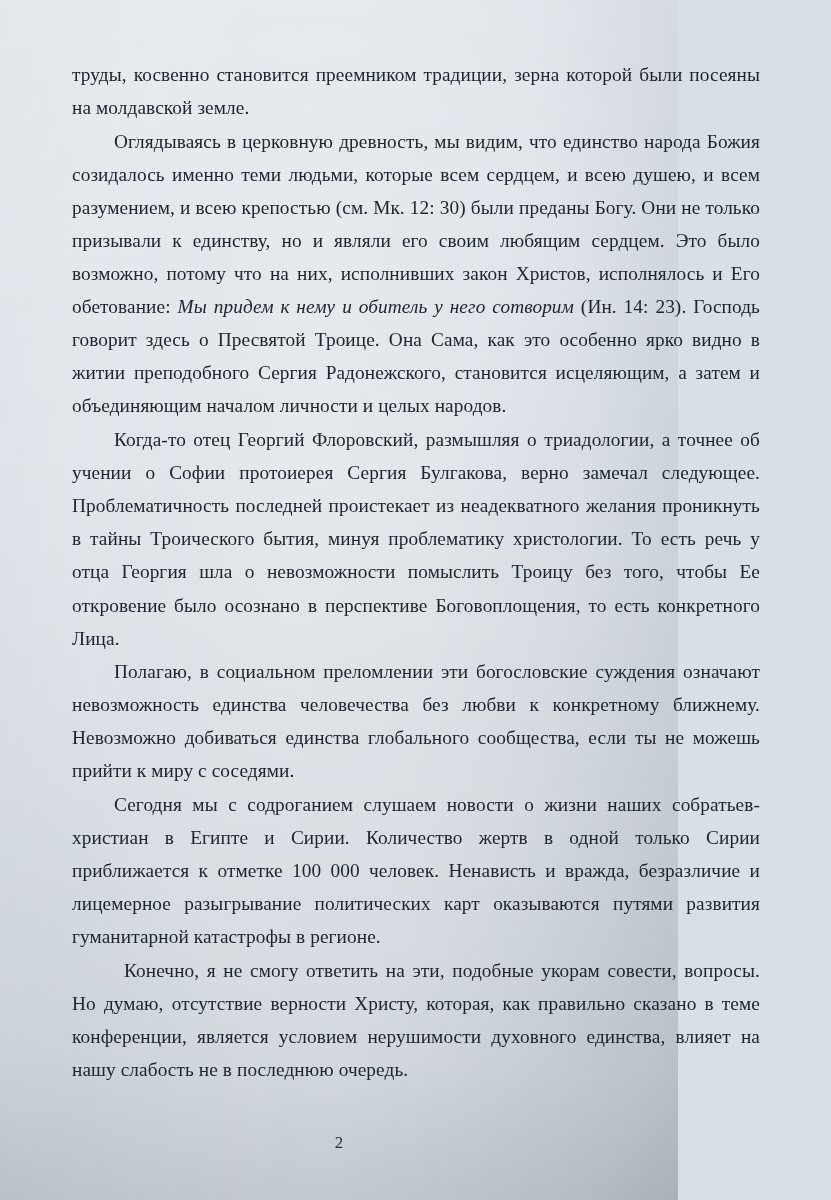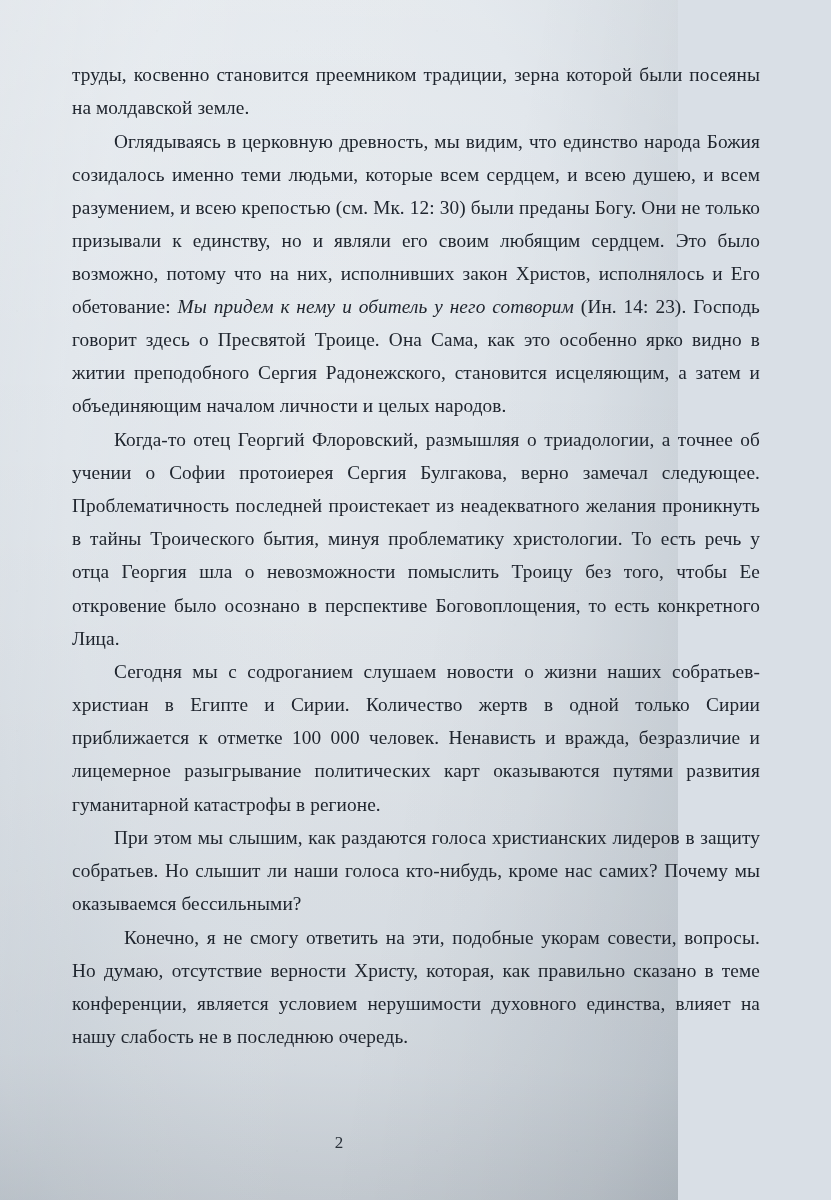--- a/index.html
+++ b/index.html
@@ -85,19 +85,19 @@
 </head>
 <body>
 
 <div id="page">
   <div id="grain"></div>
 
   <div id="text-column">
       <p class="para"><span>труды, косвенно становится преемником традиции, зерна которой были посеяны на молдавской земле.</span></p>
       <p class="para indent"><span>Оглядываясь в церковную древность, мы видим, что единство народа Божия созидалось именно теми людьми, которые всем сердцем, и всею душею, и всем разумением, и всею крепостью (см. Мк. 12: 30) были преданы Богу. Они не только </span><b class="bold">призывали</b><span> к единству, но и </span><b class="bold">являли</b><span> его своим любящим сердцем. Это было возможно, потому что на них, исполнивших закон Христов, исполнялось и Его обетование: </span><i class="ital">Мы придем к нему и обитель у него сотворим</i><span> (Ин. 14: 23). Господь говорит здесь о Пресвятой Троице. Она Сама, как это особенно ярко видно в житии преподобного Сергия Радонежского, становится исцеляющим, а затем и объединяющим началом личности и целых народов.</span></p>
       <p class="para indent"><span>Когда-то отец Георгий Флоровский, размышляя о триадологии, а точнее об учении о Софии протоиерея Сергия Булгакова, верно замечал следующее. Проблематичность последней проистекает из неадекватного желания проникнуть в тайны Троического бытия, минуя проблематику христологии. То есть речь у отца Георгия шла о невозможности помыслить Троицу без того, чтобы Ее откровение было осознано в перспективе Боговоплощения, то есть конкретного Лица.</span></p>
+      <p class="para indent"><span>Полагаю, в социальном преломлении эти богословские суждения означают невозможность единства человечества без любви к конкретному ближнему. Невозможно добиваться единства глобального сообщества, если ты не можешь прийти к миру с соседями.</span></p>
       <p class="para indent"><span>Сегодня мы с содроганием слушаем новости о жизни наших собратьев-христиан в Египте и Сирии. Количество жертв в одной только Сирии приближается к отметке 100 000 человек. Ненависть и вражда, безразличие и лицемерное разыгрывание политических карт оказываются путями развития гуманитарной катастрофы в регионе.</span></p>
-      <p class="para indent"><span>При этом мы слышим, как раздаются голоса христианских лидеров в защиту собратьев. Но слышит ли наши голоса кто-нибудь, кроме нас самих? Почему мы оказываемся бессильными?</span></p>
       <p class="para indent-wide"><span>Конечно, я не смогу ответить на эти, подобные укорам совести, вопросы. Но думаю, отсутствие верности Христу, которая, как правильно сказано в теме конференции, является условием нерушимости духовного единства, влияет на нашу слабость не в последнюю очередь.</span></p>
     </div>
 
   <div id="page-number">2</div>
 </div>
 
 </body></html>

